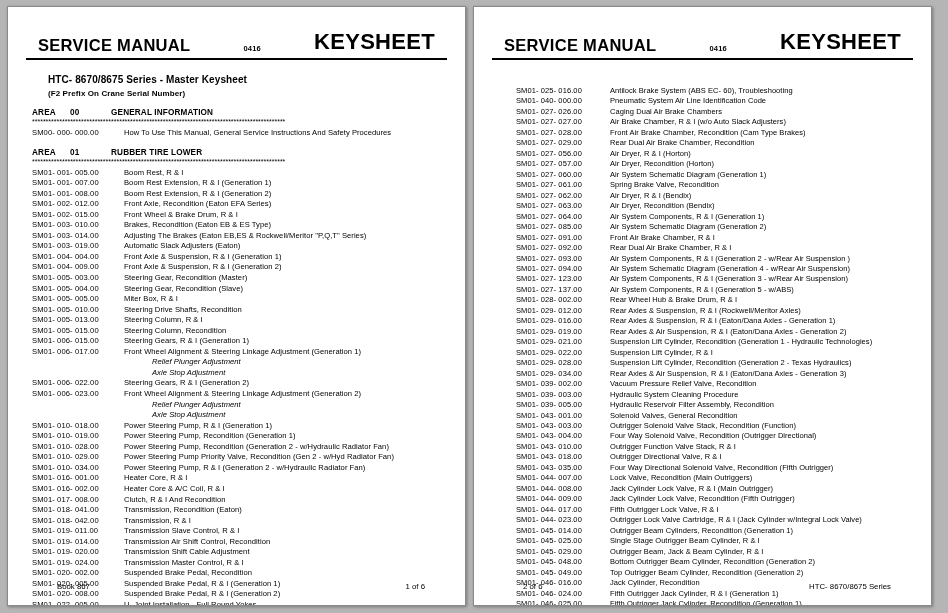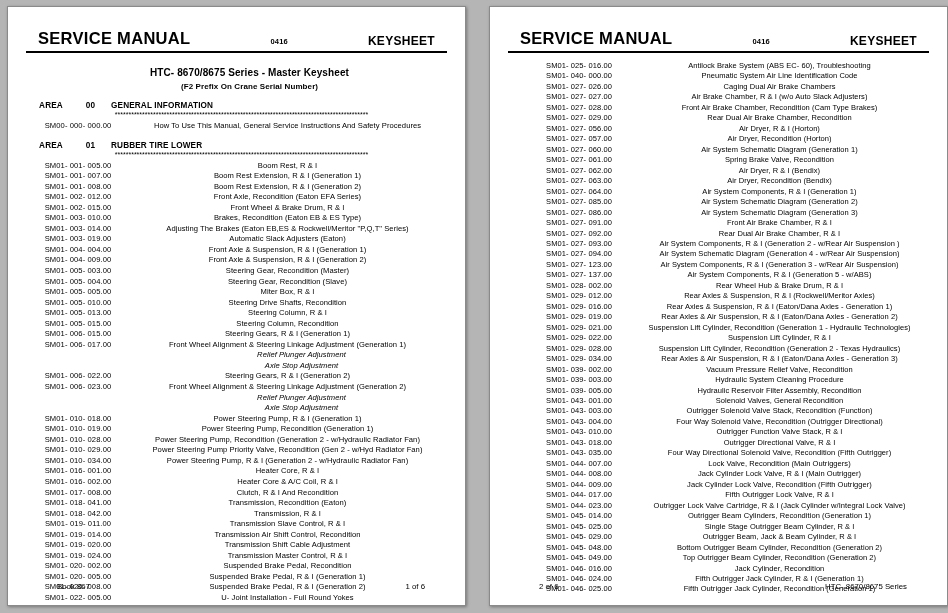--- a/index.html
+++ b/index.html
@@ -11,24 +11,23 @@
     overflow: hidden;
     font-family: "Liberation Sans", sans-serif;
   }
   .viewer {
     position: relative;
     width: 948px;
     height: 613px;
     background: #b5b5b5;
     display: flex;
     flex-direction: row;
-    gap: 16px;
+    gap: 0;
     padding: 0;
     box-sizing: border-box;
-    text-align: center;
   }
   .page {
     position: relative;
     background: #ffffff;
     box-sizing: border-box;
     border: 1px solid #8a8a8a;
     box-shadow: 1px 1px 3px rgba(0,0,0,0.35);
     overflow: hidden;
   }
   .page-left {
@@ -61,21 +60,21 @@
     color: #000;
   }
   .hdr-code {
     font-size: 7.5px;
     font-weight: bold;
     color: #000;
     padding-bottom: 2px;
     letter-spacing: 0.2px;
   }
   .hdr-right {
-    font-size: 12px;
+    font-size: 22px;
     font-weight: bold;
     letter-spacing: 0.3px;
     color: #000;
   }
 
   
   .doc-title {
     font-size: 10px;
     font-weight: bold;
     color: #000;
@@ -90,21 +89,21 @@
     letter-spacing: 0.1px;
   }
 
   
   .body-wrap {
     margin: 0 0 0 10px;
     padding-top: 10px;
   }
   .body-wrap-right {
     margin: 0 0 0 28px;
-    padding-top: 8px;
+    padding-top: 26px;
   }
   .area-row {
     font-size: 8.2px;
     font-weight: bold;
     color: #000;
     display: flex;
     margin-top: 9px;
     letter-spacing: 0.15px;
   }
   .area-row.first { margin-top: 0; }
@@ -436,24 +435,20 @@
           </div>
           <div class="entry">
             <span class="code">SM01- 027- 064.00</span>
             <span class="desc">Air System Components, R &amp; I (Generation 1)</span>
           </div>
           <div class="entry">
             <span class="code">SM01- 027- 085.00</span>
             <span class="desc">Air System Schematic Diagram (Generation 2)</span>
           </div>
           <div class="entry">
-            <span class="code">SM01- 027- 086.00</span>
-            <span class="desc">Air System Schematic Diagram (Generation 3)</span>
-          </div>
-          <div class="entry">
             <span class="code">SM01- 027- 091.00</span>
             <span class="desc">Front Air Brake Chamber, R &amp; I</span>
           </div>
           <div class="entry">
             <span class="code">SM01- 027- 092.00</span>
             <span class="desc">Rear Dual Air Brake Chamber, R &amp; I</span>
           </div>
           <div class="entry">
             <span class="code">SM01- 027- 093.00</span>
             <span class="desc">Air System Components, R &amp; I (Generation 2 -  w/Rear Air Suspension )</span>

